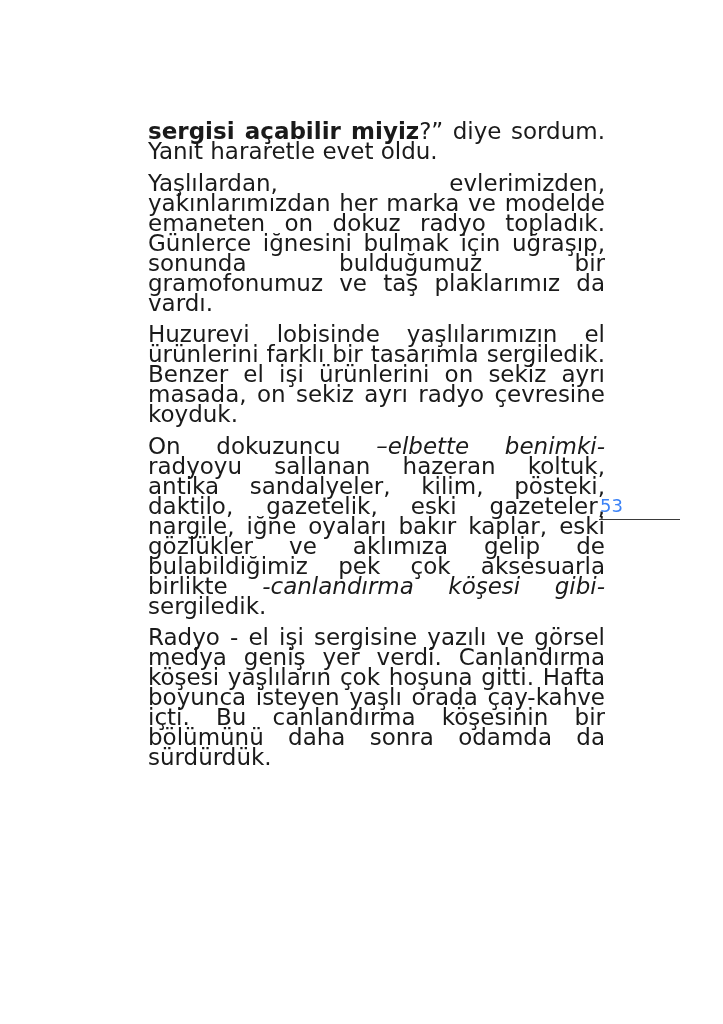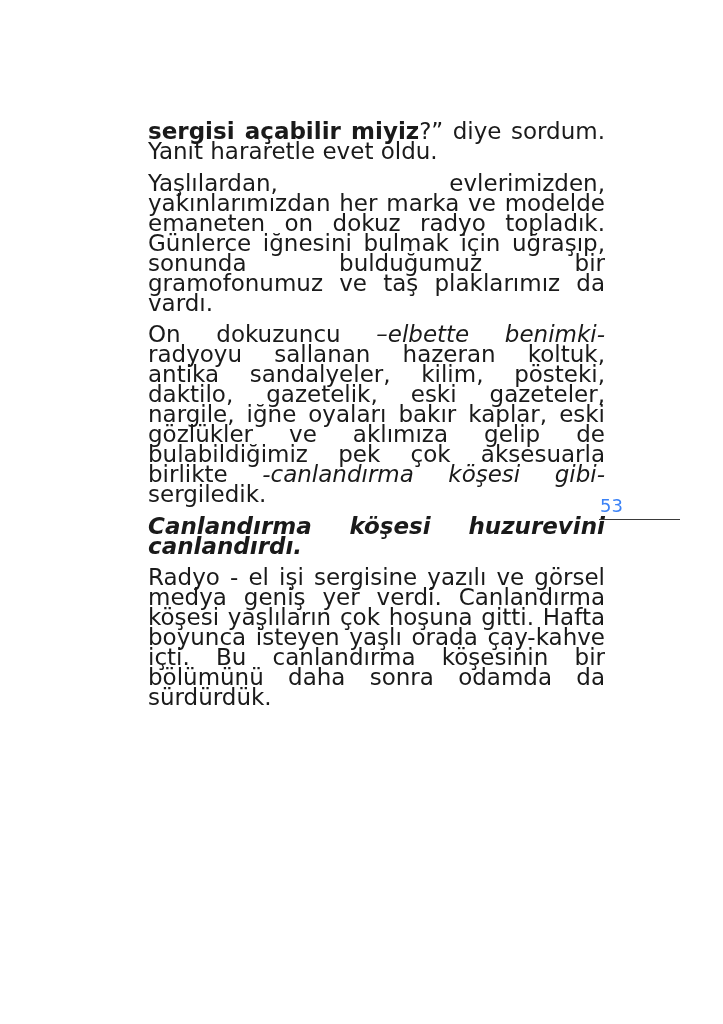--- a/index.html
+++ b/index.html
@@ -53,23 +53,23 @@
     }
   </style>
 </head>
 <body>
 
 <main class="page-body">
   <p><span class="b">sergisi açabilir miyiz</span><span>?” diye sordum. Yanıt hararetle evet oldu.</span></p>
 
   <p>Yaşlılardan, evlerimizden, yakınlarımızdan her marka ve modelde emaneten on dokuz radyo topladık. Günlerce iğnesini bulmak için uğraşıp, sonunda bulduğumuz bir gramofonumuz ve taş plaklarımız da vardı.</p>
 
+  <p>Huzurevi lobisinde yaşlılarımızın el ürünlerini farklı bir tasarımla sergiledik. Benzer el işi ürünlerini on sekiz ayrı masada, on sekiz ayrı radyo çevresine koyduk.</p>
 
   <p><span>On dokuzuncu </span><span class="i">–elbette benimki-</span><span> radyoyu sallanan hazeran koltuk, antika sandalyeler, kilim, pösteki, daktilo, gazetelik, eski gazeteler, nargile, iğne oyaları bakır kaplar, eski gözlükler ve aklımıza gelip de bulabildiğimiz pek çok aksesuarla birlikte </span><span class="i">-canlandırma köşesi gibi-</span><span> sergiledik.</span></p>
 
-  <p class="heading">Canlandırma köşesi huzurevini canlandırdı.</p>
 
   <p>Radyo - el işi sergisine yazılı ve görsel medya geniş yer verdi. Canlandırma köşesi yaşlıların çok hoşuna gitti. Hafta boyunca isteyen yaşlı orada çay-kahve içti. Bu canlandırma köşesinin bir bölümünü daha sonra odamda da sürdürdük.</p>
 
 </main>
 
 <div class="page-number">53</div>
 <div class="page-rule"></div>
 
 </body></html>

